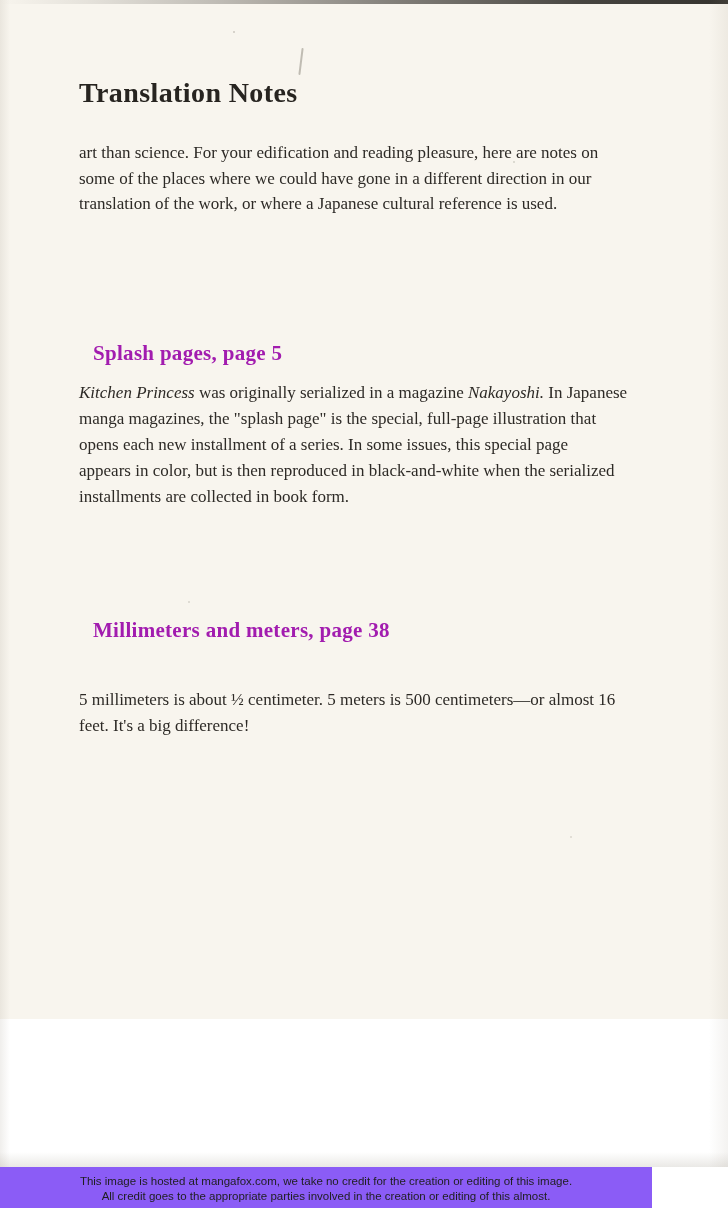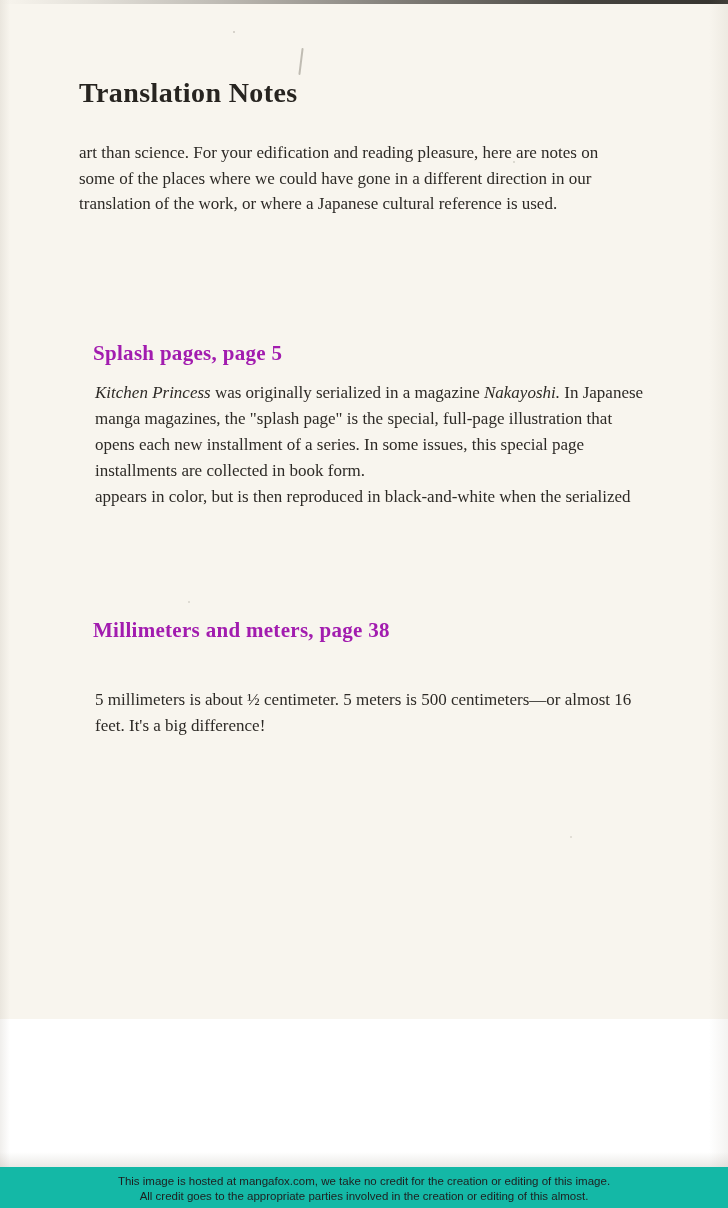--- a/index.html
+++ b/index.html
@@ -107,28 +107,28 @@
     font-size: 21px;
     line-height: 26px;
     letter-spacing: 0.3px;
     color: #a21caf;
     margin-left: 14px;
   }
   #h2-splash { top: 340px; }
   #body-splash { top: 380px; }
   #h2-mm { top: 617px; text-align: right; }
   #body-mm { top: 687px; }
-  #body-splash .ln, #body-mm .ln { line-height: 26px; margin-left: 16px; }
+  #body-splash .ln, #body-mm .ln { line-height: 26px; }
   .it { font-style: italic; }
   
   .footer {
     position: absolute;
     left: 0; top: 1167px;
-    width: 728px; height: 41px;
-    background: #14b8a6;
+    width: 652px; height: 41px;
+    background: #8b5cf6;
     text-align: center;
     box-sizing: border-box;
     padding-top: 7px;
   }
   .footer .fl {
     font-family: "Liberation Sans", sans-serif;
     font-size: 11.5px;
     line-height: 15px;
     color: #1e1e1e;
   }
@@ -153,22 +153,22 @@
       <div class="ln">some of the places where we could have gone in a different direction in our</div>
       <div class="ln">translation of the work, or where a Japanese cultural reference is used.</div>
     </div>
 
     <div class="h2" id="h2-splash">Splash pages, page 5</div>
 
     <div class="para" id="body-splash">
       <div class="ln"><span class="it">Kitchen Princess</span><span> was originally serialized in a magazine </span><span class="it">Nakayoshi.</span><span> In Japanese</span></div>
       <div class="ln">manga magazines, the "splash page" is the special, full-page illustration that</div>
       <div class="ln">opens each new installment of a series. In some issues, this special page</div>
+      <div class="ln">appears in color, but is then reproduced in black-and-white when the serialized</div>
       <div class="ln">installments are collected in book form.</div>
-      <div class="ln">appears in color, but is then reproduced in black-and-white when the serialized</div>
     </div>
 
     <div class="h2" id="h2-mm">Millimeters and meters, page 38</div>
 
     <div class="para" id="body-mm">
       <div class="ln">5 millimeters is about ½ centimeter. 5 meters is 500 centimeters—or almost 16</div>
       <div class="ln">feet. It's a big difference!</div>
     </div>
   </div>
 

